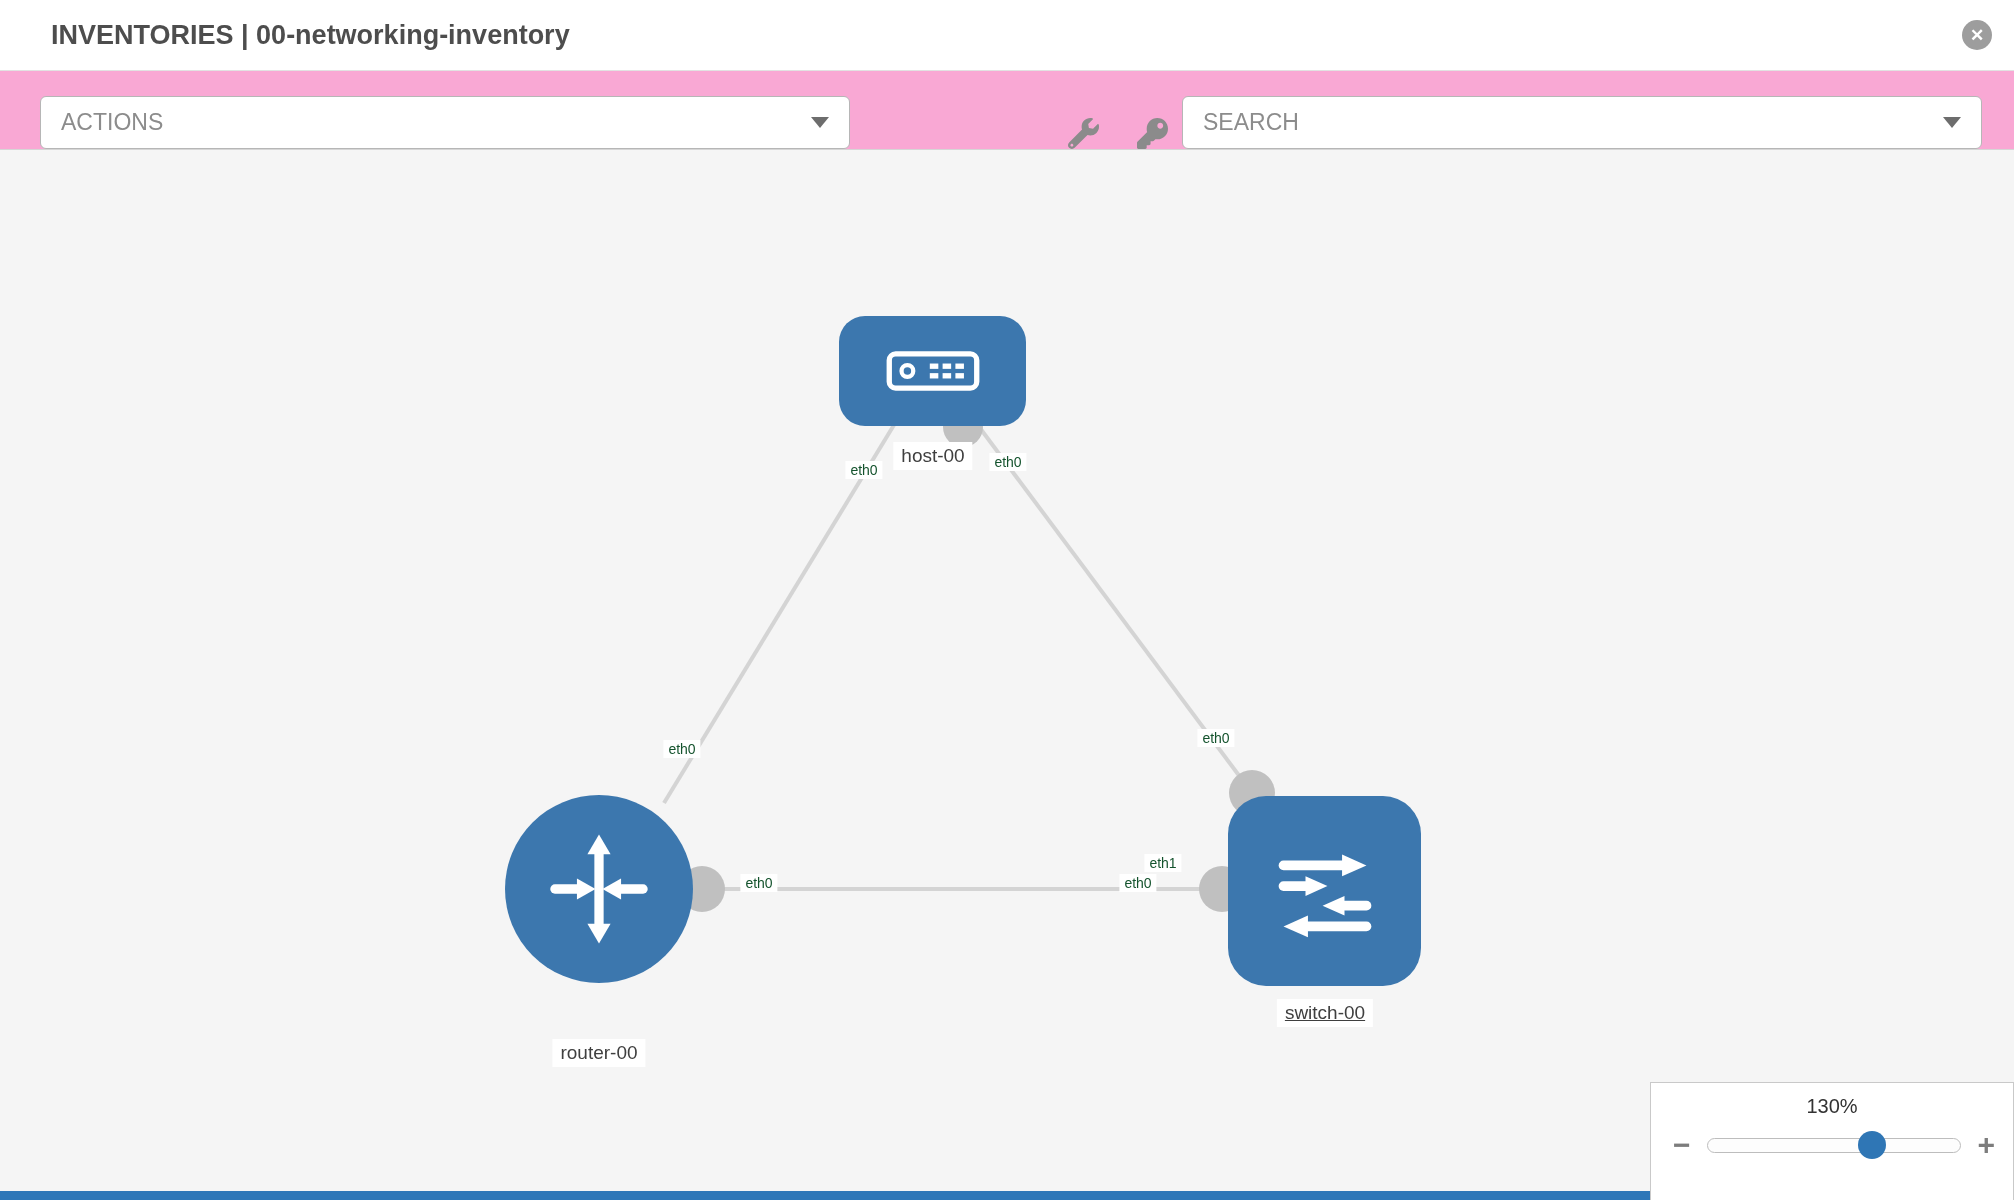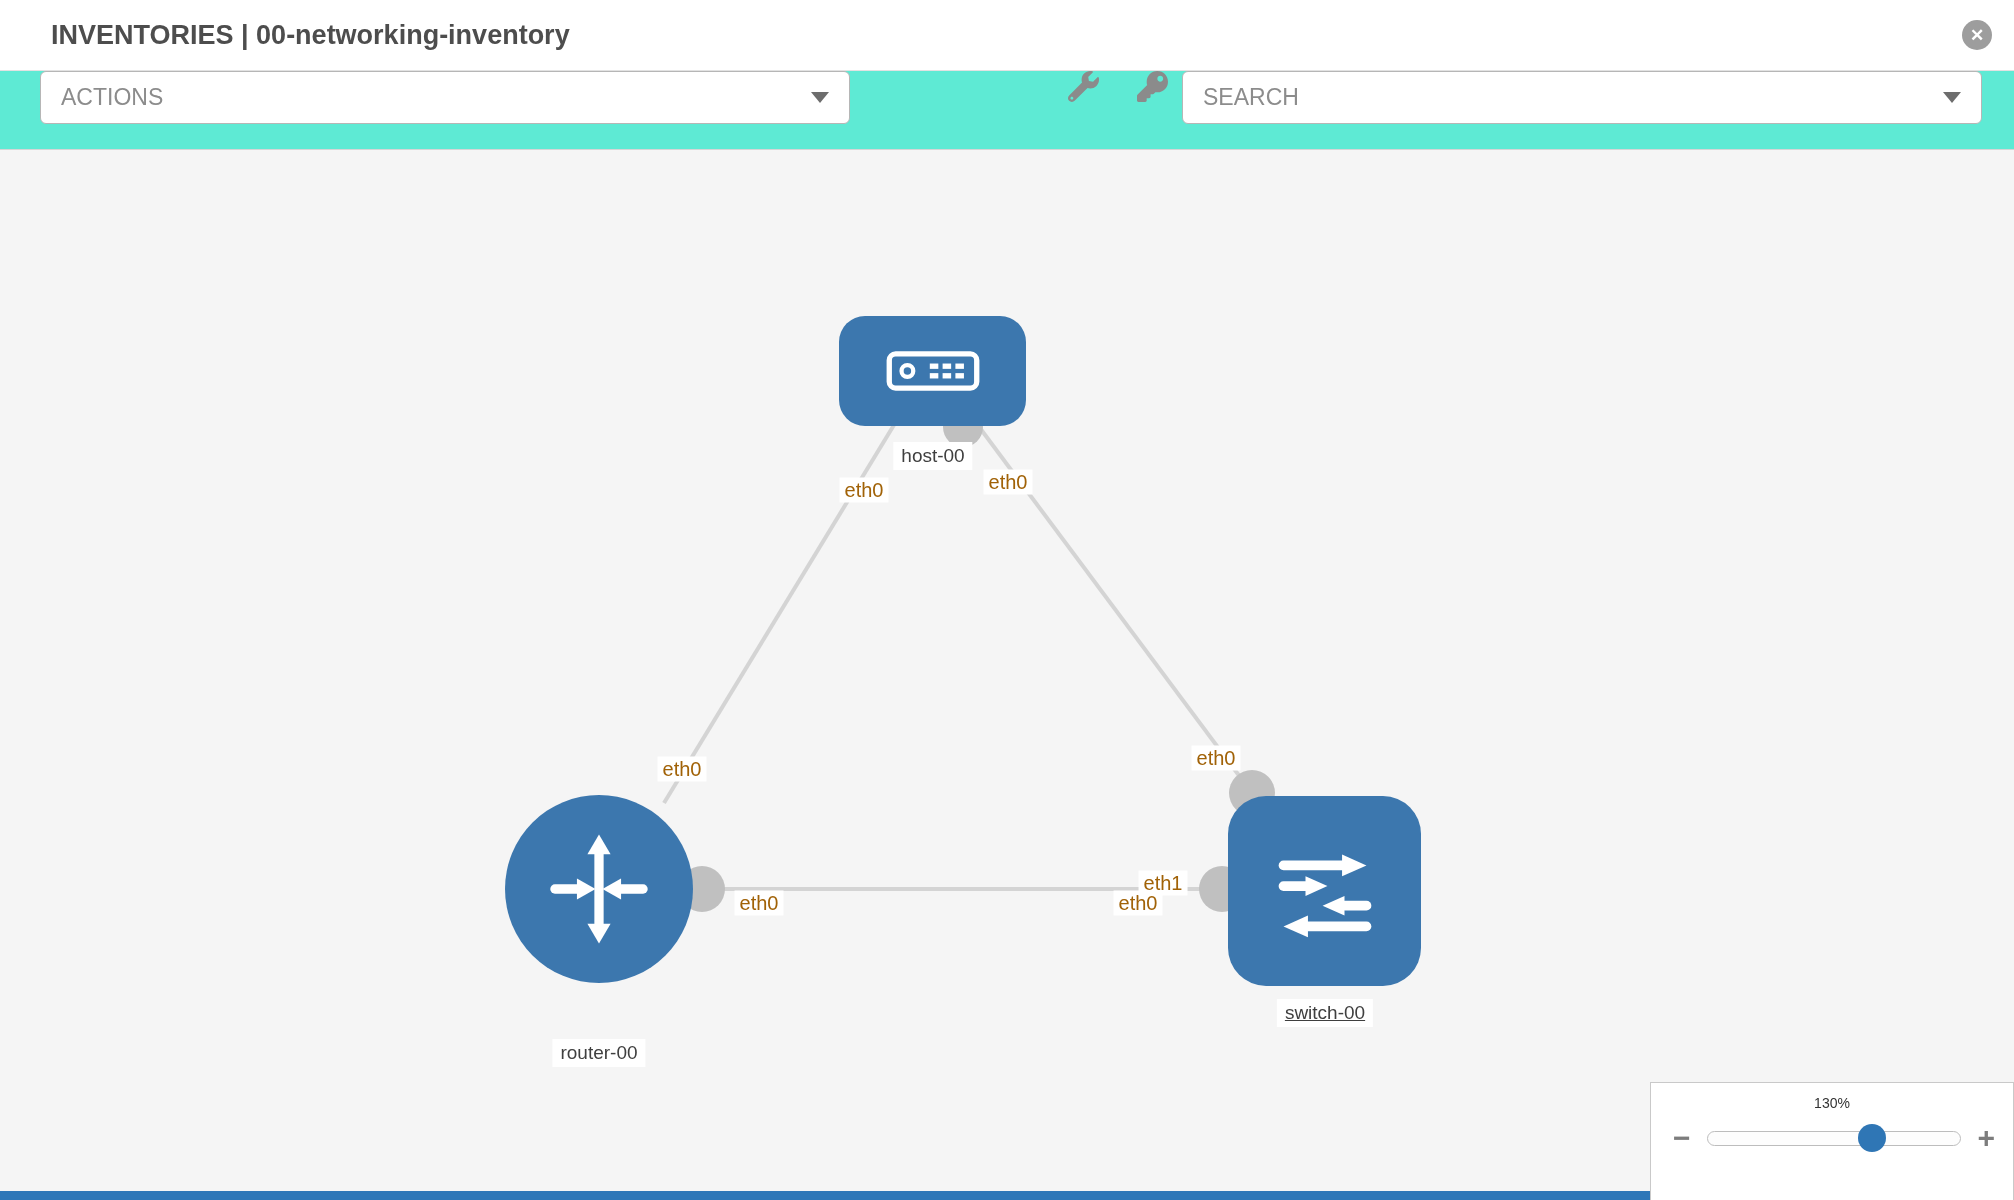--- a/index.html
+++ b/index.html
@@ -21,22 +21,22 @@
   .page-title { margin: 11px; font-size: 27px; font-weight: bold; color: #4d4d4d; }
   .close-btn {
     width: 30px; height: 30px; border-radius: 50%; border: none;
     background: #9d9d9d; color: #ffffff; font-size: 17px; font-weight: bold;
     display: flex; align-items: center; justify-content: center; cursor: pointer; padding: 0;
   }
 
   
   .toolbar {
     position: absolute; top: 71px; left: 0; right: 0; height: 79px;
-    background: #5eead4; border-bottom: 1px solid #d6d6d6;
-    display: flex; align-items: flex-start; padding: 0 32px 0 40px;
+    background: #f9a8d4; border-bottom: 1px solid #d6d6d6;
+    display: flex; align-items: flex-end; padding: 0 32px 0 40px;
   }
   .dropdown {
     height: 53px; background: #ffffff; border: 1px solid #b6b6b6; border-radius: 6px;
     display: flex; align-items: center; justify-content: space-between;
     padding: 0 20px; color: #8c8c8c; font-size: 23px; cursor: pointer;
   }
   .actions-dd { width: 810px; }
   .search-dd { width: 800px; margin-left: auto; gap: 8px; }
   .caret {
     width: 0; height: 0;
@@ -54,29 +54,29 @@
   .node-host   { left: 839px;  top: 166px; width: 187px; height: 110px; background: #3c77ae; border-radius: 26px; }
   .node-router { left: 505px;  top: 645px; width: 188px; height: 188px; background: #3c77ae; border-radius: 50%; }
   .node-switch { left: 1228px; top: 646px; width: 193px; height: 190px; background: #3c77ae; border-radius: 38px; }
 
   .node-label {
     position: absolute; transform: translate(-50%, -50%);
     background: #ffffff; padding: 3px 8px; font-size: 19px; color: #3f3f3f; white-space: nowrap;
   }
   .iface-label {
     position: absolute; transform: translate(-50%, -50%);
-    background: #ffffff; padding: 1px 5px; font-size: 20px; color: #a16207; white-space: nowrap; margin-top: 20px;
+    background: #ffffff; padding: 1px 5px; font-size: 14px; color: #14532d; white-space: nowrap;
   }
 
   
   .zoom-panel {
     position: absolute; left: 1650px; top: 1082px; width: 364px; height: 140px;
     background: #ffffff; border: 1px solid #c9c9c9; z-index: 5;
   }
-  .zoom-level { text-align: center; font-size: 14px; color: #333333; margin-top: 12px; }
+  .zoom-level { text-align: center; font-size: 20px; color: #333333; margin-top: 12px; }
   .zoom-row { display: flex; align-items: center; gap: 16px; padding: 12px 18px 0 22px; }
   .zoom-btn { font-size: 30px; font-weight: bold; color: #7d7d7d; line-height: 1; cursor: pointer; user-select: none; }
   .zoom-track {
     position: relative; flex: 1; height: 15px;
     border: 1px solid #bdbdbd; border-radius: 8px; background: #fdfdfd; cursor: pointer;
   }
   .zoom-thumb {
     position: absolute; top: 50%; left: 65%; transform: translate(-50%, -50%);
     width: 28px; height: 28px; border-radius: 50%; background: #2f76b5; cursor: grab;
   }

